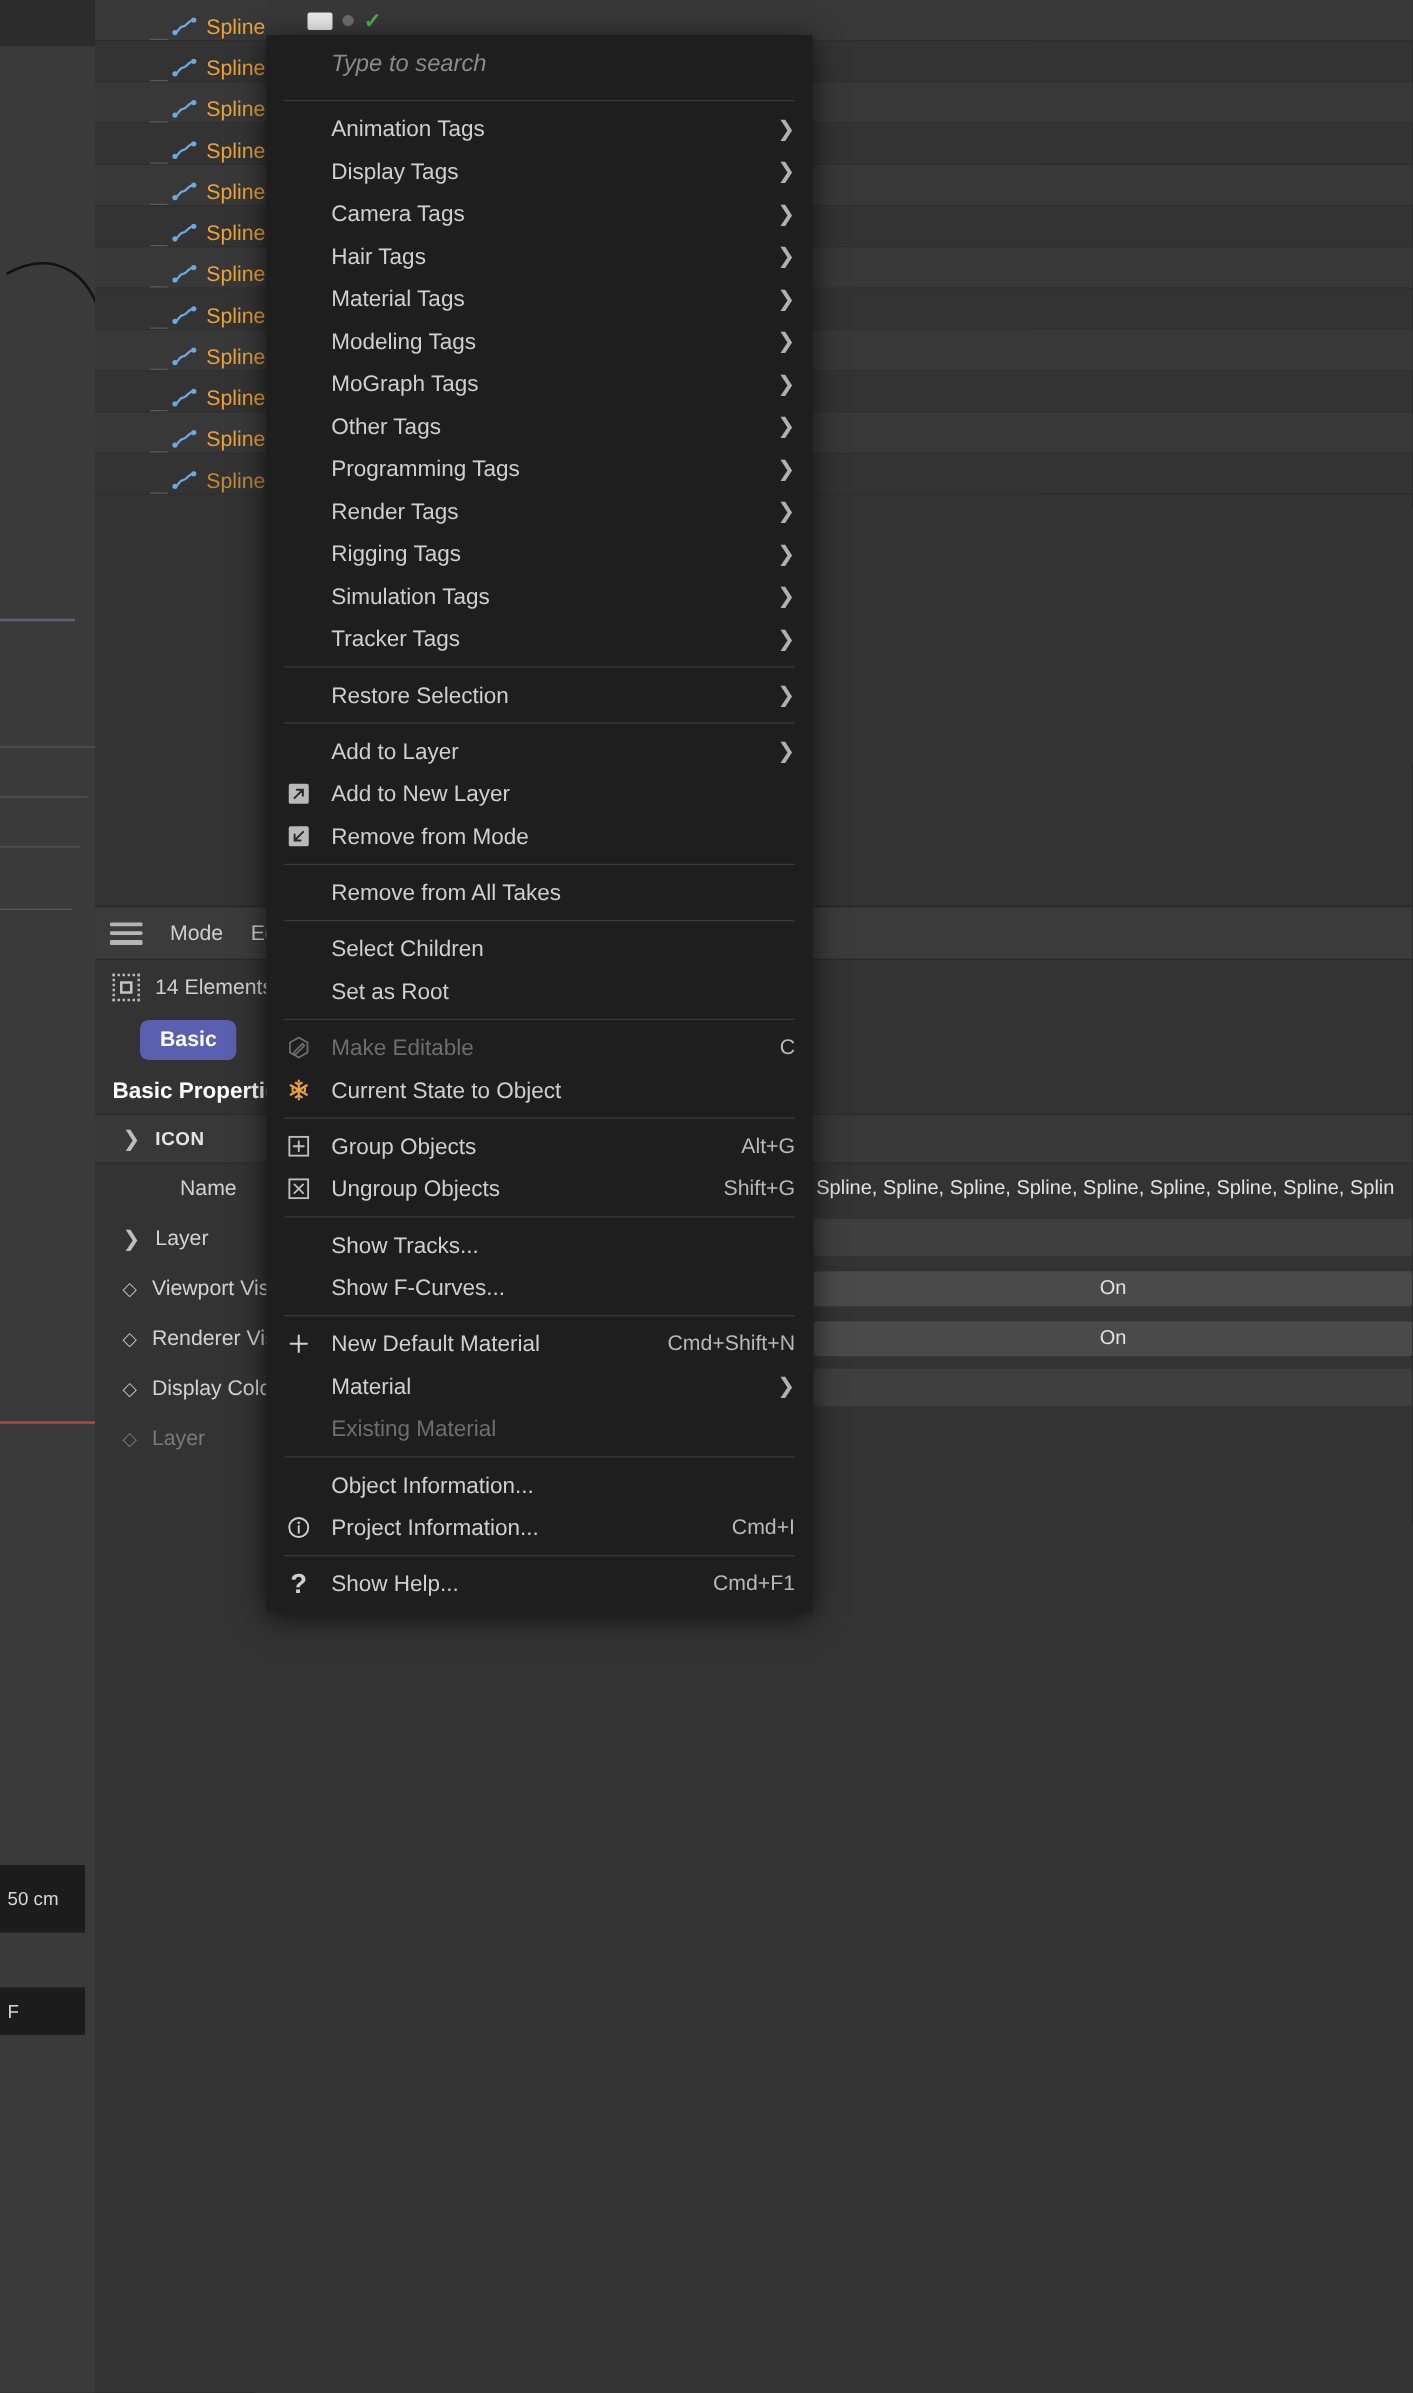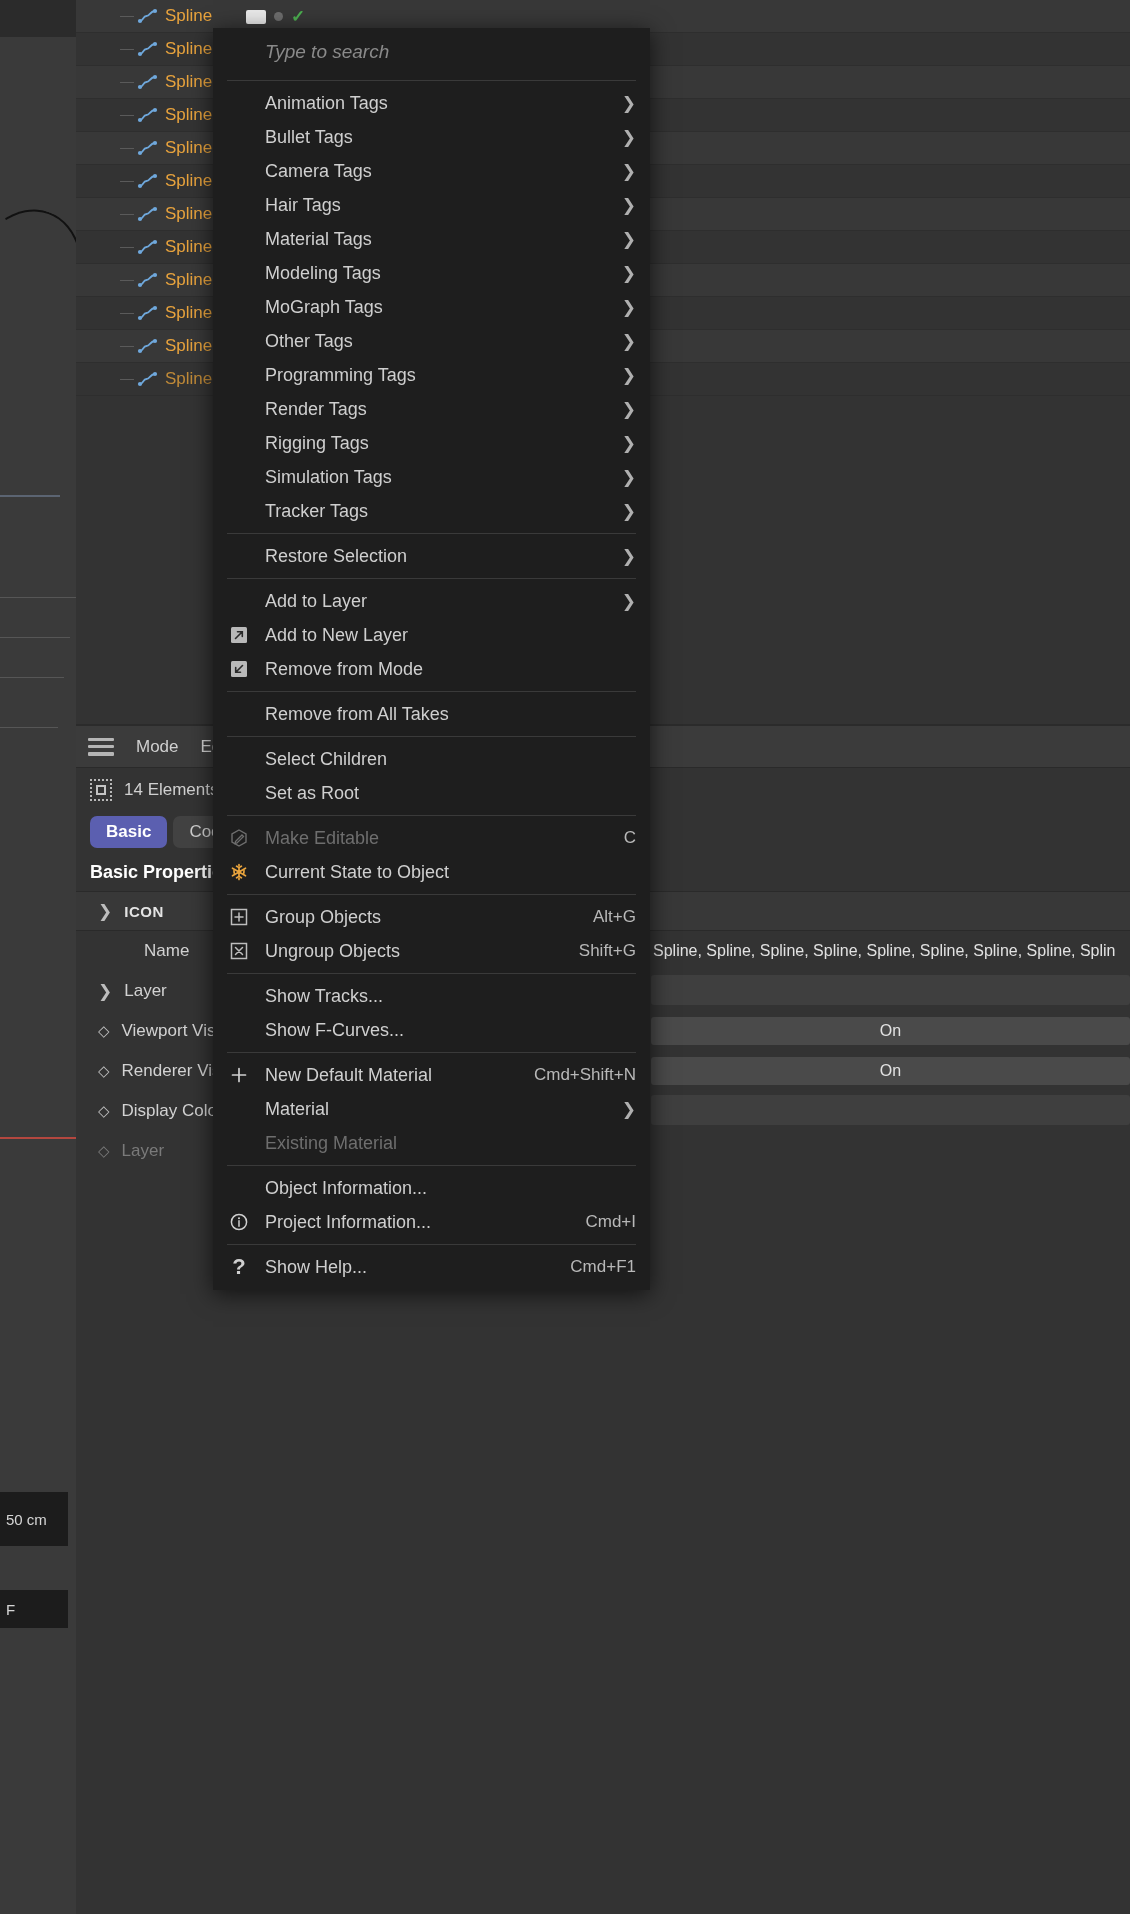--- a/index.html
+++ b/index.html
@@ -36,21 +36,21 @@
   }
 
   
   .om {
     position: absolute; left: 76px; top: 0; width: 1054px; height: 724px;
     background: #333333;
   }
   .om-rows { position: absolute; left: 0; top: 0; width: 1054px; }
   .om-row {
     position: relative; height: 33px; width: 1054px;
-    display: flex; align-items: center;
+    display: flex; align-items: flex-end;
     border-bottom: 1px solid #2e2e2e;
   }
   .om-row.alt { background: #383838; }
   .om-row .indent { width: 58px; display:flex; align-items:center; justify-content:flex-end; }
   .tree-line { width: 14px; height: 1px; background: #5a5a5a; }
   .spline-ico { width: 22px; height: 22px; margin-left: 3px; position: relative; flex: none; }
   .spline-ico svg { display:block; }
   .om-label { color: #e8a33d; font-size: 17px; margin-left: 6px; white-space: nowrap; }
   .om-row.faded .om-label { color: #c08a38; }
   .om-row-swatches { position: absolute; left: 170px; top: 0; height: 33px; display:flex; align-items:center; gap:8px; }
@@ -72,21 +72,21 @@
   }
   .burger { width: 26px; height: 18px; display:flex; flex-direction:column; justify-content:space-between; }
   .burger i { display:block; height: 3.5px; background: #b5b5b5; border-radius: 1px; }
   .am-toolbar .mi { color: #d0d0d0; font-size: 17px; }
   .am-body { padding: 0; }
   .am-selrow { height: 44px; display:flex; align-items:center; padding-left: 14px; gap: 12px; }
   .sel-ico { width: 22px; height: 22px; border: 2px dotted #b9b9b9; display:flex; align-items:center; justify-content:center; }
   .sel-ico span { width: 10px; height: 10px; border: 2px solid #c4c4c4; display:block; }
   .am-selrow .txt { color: #d0d0d0; font-size: 17px; white-space: nowrap; }
   .am-tabs { display:flex; gap: 6px; padding: 4px 0 8px 14px; }
-  .tab { padding: 6px 16px; border-radius: 7px; font-size: 17px; color:#cfcfcf; background:#424242; }
+  .tab { padding: 6px 16px; border-radius: 7px; font-size: 17px; color:#cfcfcf; background:#424242;margin-left:22px; }
   .tab.active { background: #5b5fb0; color: #fff; font-weight: bold; }
   .am-h { color: #fff; font-weight: bold; font-size: 18px; padding: 6px 0 8px 14px; }
   .am-sec {
     height: 40px; display:flex; align-items:center; gap: 12px; padding-left: 22px;
     border-top: 1px solid #2a2a2a; border-bottom: 1px solid #2a2a2a; background:#383838;
   }
   .chev { color:#bdbdbd; font-size: 17px; }
   .am-sec .lbl { color:#e4e4e4; font-size:15px; font-weight:bold; letter-spacing:.5px; }
   .am-prop { height: 40px; display:flex; align-items:center; gap: 12px; padding-left: 22px; position:relative;}
   .am-prop .diamond { color:#bfbfbf; font-size: 15px; }
@@ -393,21 +393,21 @@
 
   <div class="ctx">
     <div class="ctx-search">Type to search</div>
     <div class="ctx-sep"></div>
     <div id="ctx-groups">
         <div class="ctx-item">
           <span>Animation Tags</span>
           <span class="arrow">❯</span>
         </div>
         <div class="ctx-item">
-          <span>Bullet Tags</span>
+          <span>Display Tags</span>
           <span class="arrow">❯</span>
         </div>
         <div class="ctx-item">
           <span>Camera Tags</span>
           <span class="arrow">❯</span>
         </div>
         <div class="ctx-item">
           <span>Hair Tags</span>
           <span class="arrow">❯</span>
         </div>

